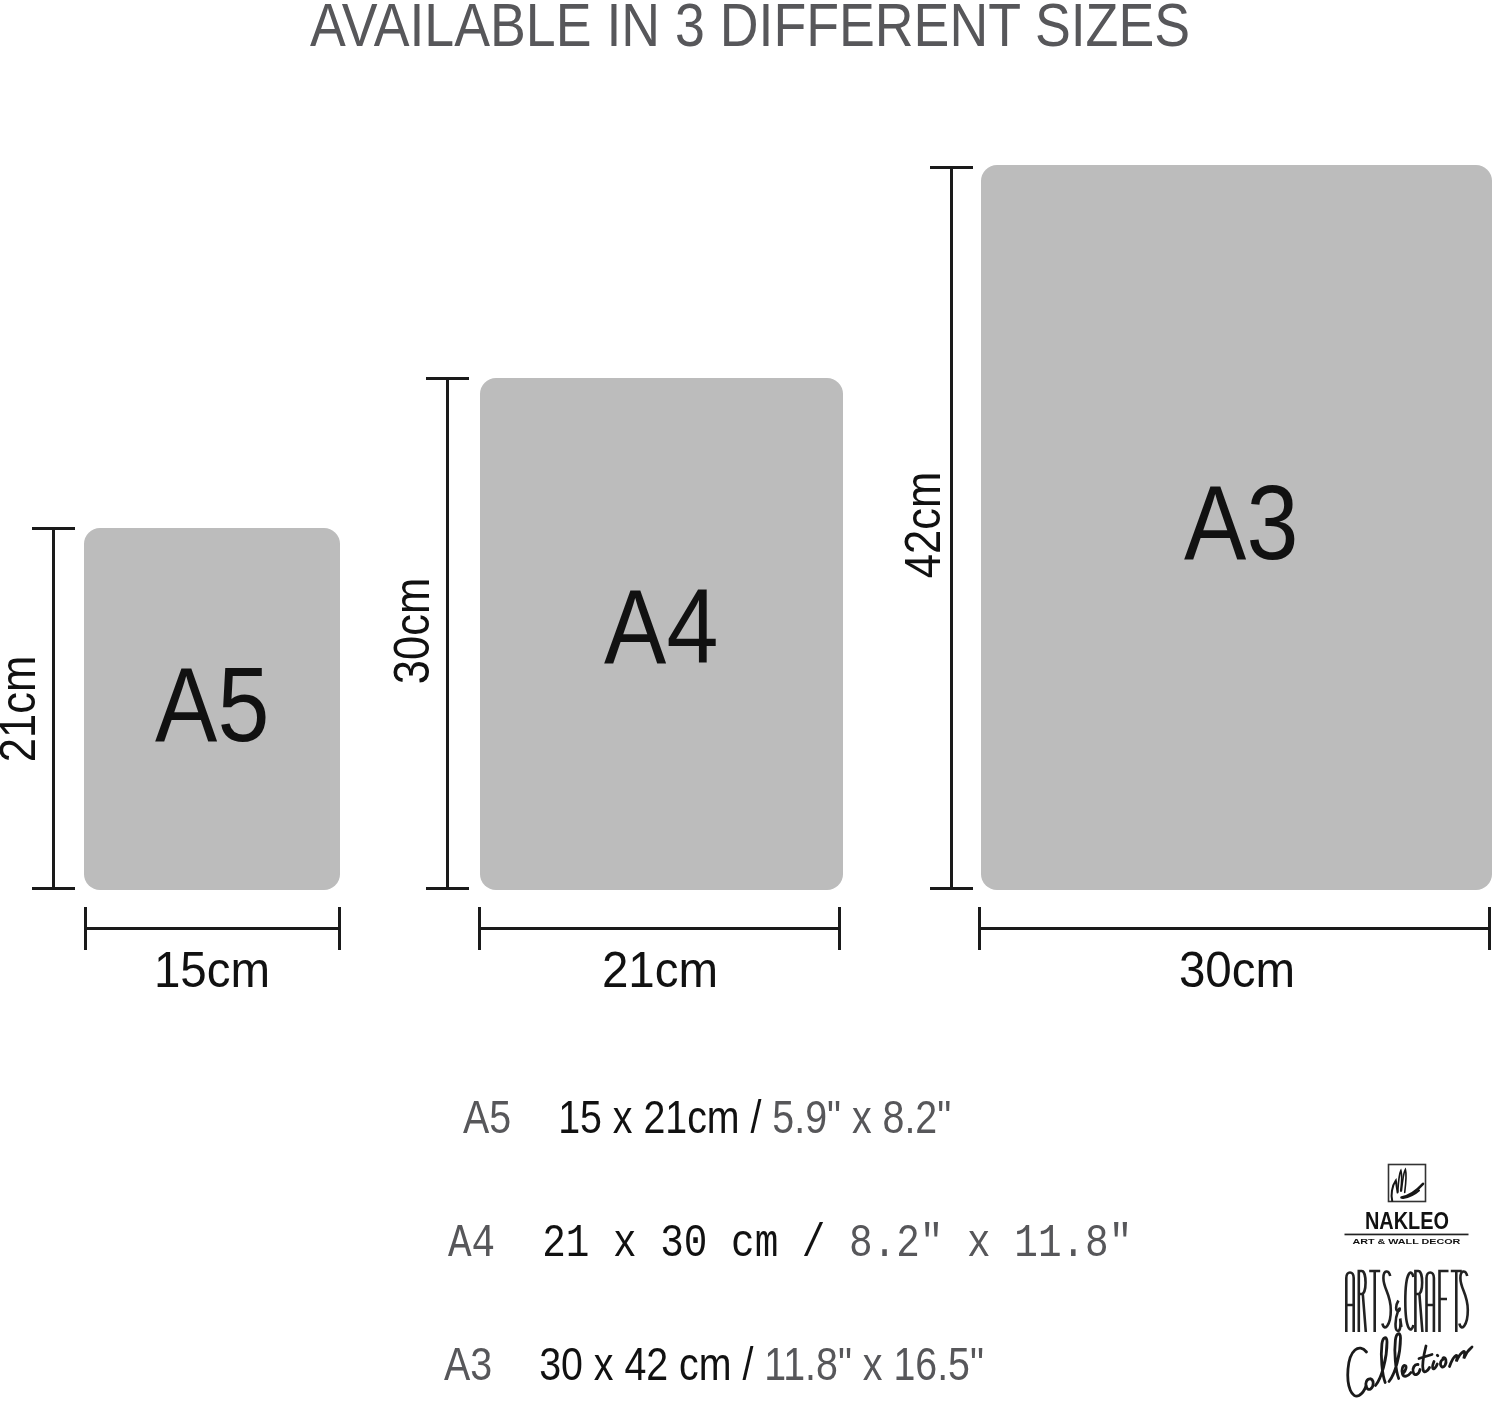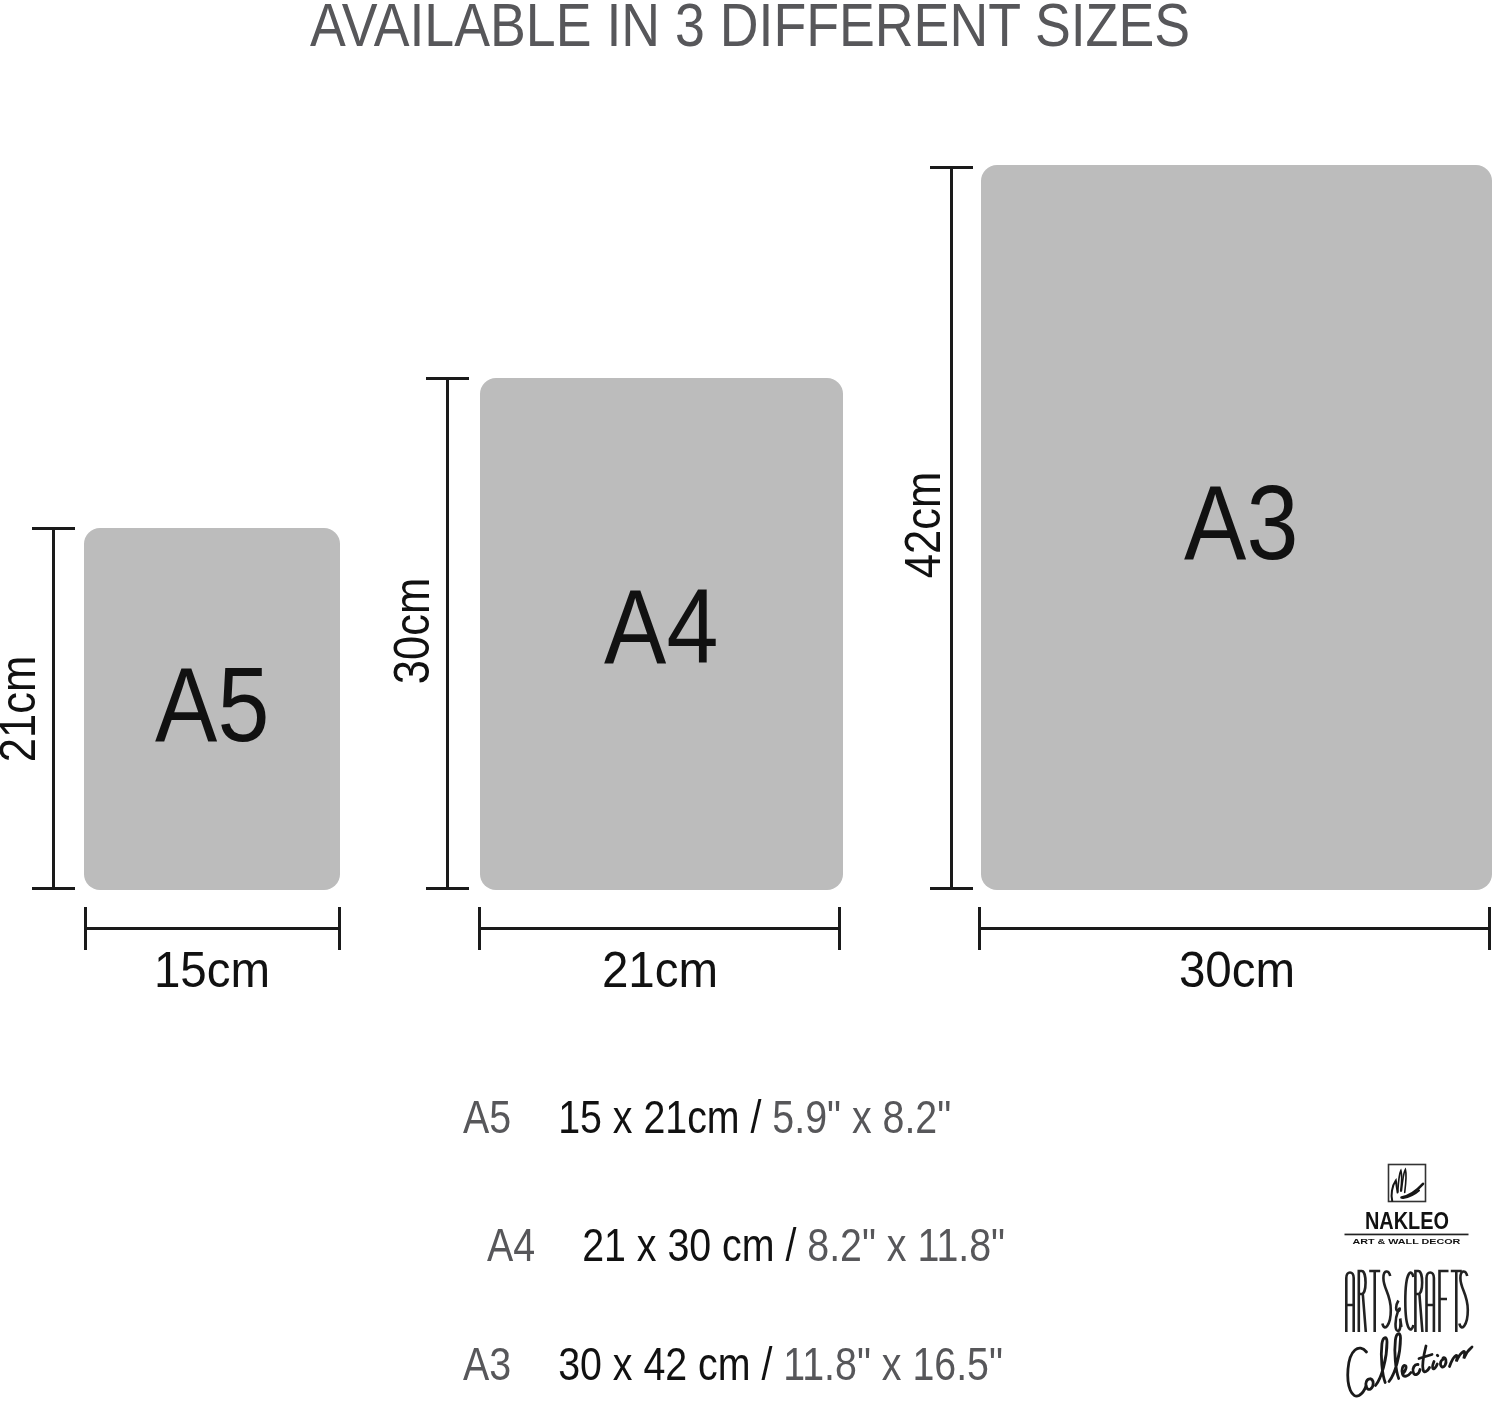--- a/index.html
+++ b/index.html
@@ -71,25 +71,25 @@
 <div class="hline" style="left:978px;top:926.5px;width:513px;"></div>
 <div class="vtick" style="left:978px;top:907px;"></div>
 <div class="vtick" style="left:1488px;top:907px;"></div>
 
 <div class="dimlab ctr" id="lab30" style="left:1156.5px;top:945px;width:160px;height:50px;">30cm</div>
 
 <div class="abs" id="row1" style="left:463px;top:1090px;">
   <div style="transform:scaleX(0.855);transform-origin:0 0;font-size:46px;white-space:nowrap;"><span style="color:#57575a;">A5</span><span style="color:#111;margin-left:55px;">15 x 21cm / </span><span style="color:#57575a;">5.9" x 8.2"</span></div>
 </div>
 
-<div class="abs" id="row2" style="left:487px;top:1218px;">
+<div class="abs" id="row2" style="left:448px;top:1218px;font-family:Liberation Mono, monospace;">
   <div style="transform:scaleX(0.855);transform-origin:0 0;font-size:46px;white-space:nowrap;"><span style="color:#57575a;">A4</span><span style="color:#111;margin-left:55px;">21 x 30 cm / </span><span style="color:#57575a;">8.2" x 11.8"</span></div>
 </div>
 
-<div class="abs" id="row3" style="left:463px;top:1337px;">
+<div class="abs" id="row3" style="left:444px;top:1337px;">
   <div style="transform:scaleX(0.855);transform-origin:0 0;font-size:46px;white-space:nowrap;"><span style="color:#57575a;">A3</span><span style="color:#111;margin-left:55px;">30 x 42 cm / </span><span style="color:#57575a;">11.8" x 16.5"</span></div>
 </div>
 
 <svg class="abs" style="left:1335px;top:1155px;" width="165" height="250" viewBox="0 0 165 250">
 
   <rect x="53.5" y="9.5" width="37" height="37" fill="none" stroke="#333" stroke-width="1.6"></rect>
 
   <g fill="none" stroke="#161616" stroke-linecap="round">
     <path d="M 57.2 45.8 C 55.8 40 56.8 31 60.8 25.5 L 62.6 37.5" stroke-width="2"></path>
     <path d="M 62.8 36.5 C 63.3 28 64.3 18.5 65.9 15.5 C 66.9 19 66.7 28 65.7 36" stroke-width="1.6"></path>

